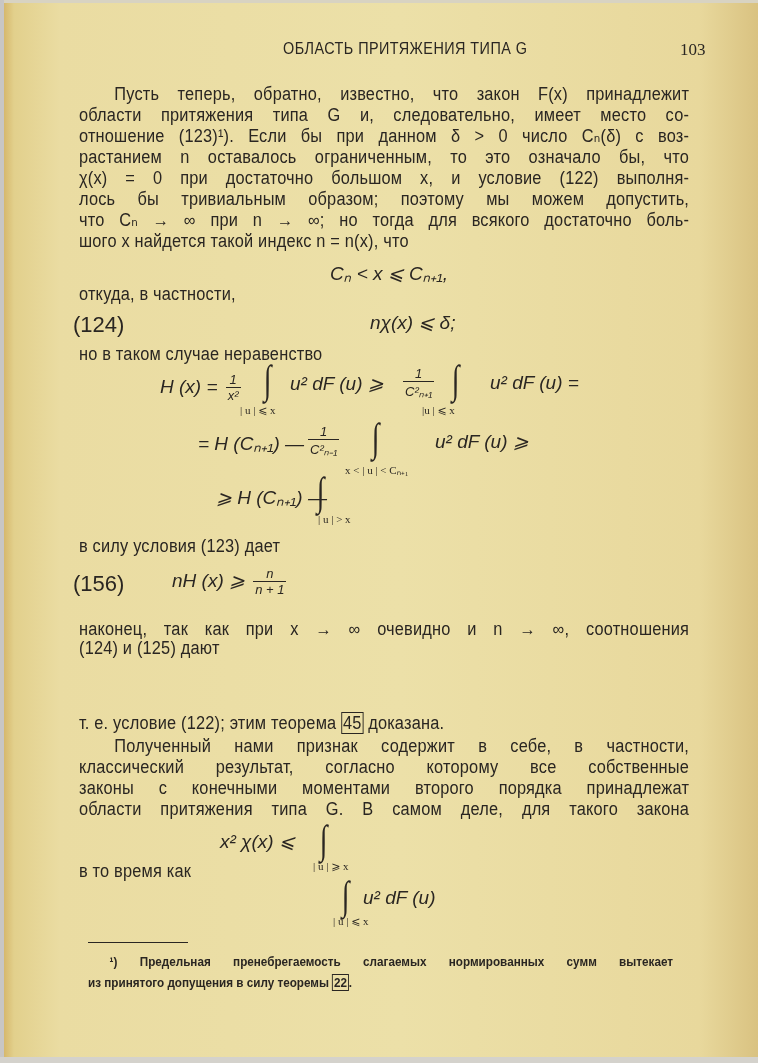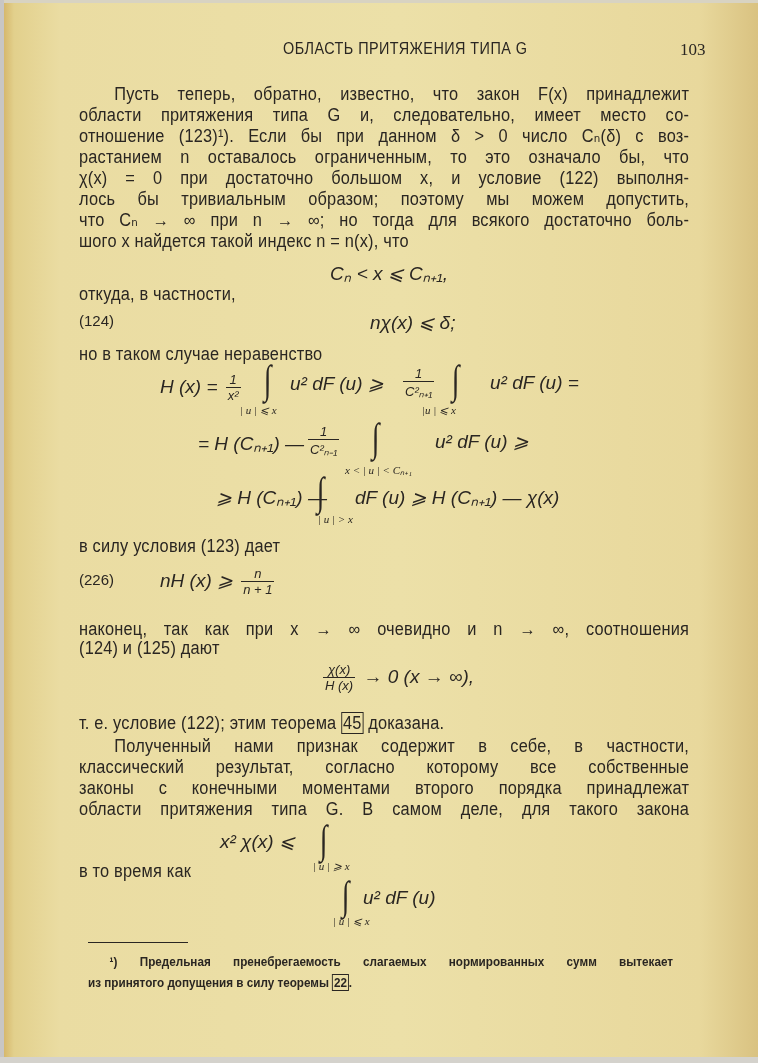--- a/index.html
+++ b/index.html
@@ -13,22 +13,22 @@
   .edge-top { position:absolute; left:0; top:0; width:758px; height:3px; background:#d8d3c2; }
   .edge-bottom { position:absolute; left:0; bottom:0; width:758px; height:6px; background:#d4d2cc; }
   .page { position:absolute; left:0; top:0; width:758px; height:1063px; }
   .abs { position:absolute; white-space:nowrap; }
   .header { top:40px; left:283px; font-family:"Liberation Sans Narrow","Liberation Sans",sans-serif; font-size:16px; letter-spacing:0.5px; transform:scaleX(0.9); transform-origin:left; }
   .pageno { top:40px; left:680px; font-size:17px;text-align:center; }
   .line { position:absolute; left:79px; width:656px; font-size:17.6px; line-height:22px; text-align:justify; text-align-last:justify; white-space:nowrap; font-family:"Liberation Sans","DejaVu Sans",sans-serif; transform:scaleX(0.93); transform-origin:left; letter-spacing:0.2px; }
   .line.noj { text-align-last:left; }
   .indent { padding-left:38px; width:618px; }
   .formula { position:absolute; white-space:nowrap; font-family:Liberation Sans, sans-serif; font-style:italic; font-size:19px; }
-  .eqno { position:absolute; left:79px; font-size:15px; font-family:"Liberation Sans",sans-serif; }
-  .sub { font-size:11px; font-style:italic; position:absolute; white-space:nowrap; font-family:"Liberation Serif",serif; }
+  .eqno { position:absolute; left:73px; font-size:22px; font-family:"Liberation Sans",sans-serif; }
+  .sub { font-size:11px; position:absolute; white-space:nowrap; font-family:"Liberation Serif",serif; }
   .integral { font-size:40px; font-style:normal; position:absolute; line-height:1; transform:scaleX(0.7); }
   .frac { display:inline-block; vertical-align:middle; text-align:center; font-size:13px; margin:0 3px; }
   .frac .num { display:block; border-bottom:1px solid #2a2622; padding:0 2px; }
   .frac .den { display:block; padding:0 2px; }
   .boxed { border:1px solid #2a2622; padding:0 1px; border-top-width:1px; }
   .footrule { position:absolute; left:88px; top:942px; width:100px; height:1px; background:#2a2622; }
   .footnote { position:absolute; left:88px; width:650px; font-family:"Liberation Sans",sans-serif; font-weight:bold; font-size:13px; line-height:19px; white-space:nowrap; transform:scaleX(0.9); transform-origin:left; text-align:justify; text-align-last:justify; }
   .footnote.noj { text-align-last:left; }
 </style>
 </head>
@@ -78,38 +78,33 @@
   <div class="formula" style="top:430px; left:198px">= H (Cₙ₊₁) —</div>
   <div class="formula" style="top:424px; left:305px">
     <span class="frac"><span class="num">1</span><span class="den">C²ₙ₋₁</span></span>
   </div>
   <div class="integral" style="top:418px; left:370px">∫</div>
   <div class="formula" style="top:430px; left:435px">u² dF (u) ⩾</div>
   <div class="sub" style="top:462px; left:345px">x &lt; | u | &lt; Cₙ₊₁</div>
 
   <div class="formula" style="top:484px; left:216px">⩾ H (Cₙ₊₁) —</div>
   <div class="integral" style="top:472px; left:315px">∫</div>
-  <div class="formula" style="top:484px; left:355px">dF (u) ⩾ H (Cₙ₊₁) — χ(x)</div>
   <div class="sub" style="top:513px; left:318px">| u | &gt; x</div>
 
   <div class="line noj" style="top:535px">в силу условия (123) дает</div>
 
-  <div class="eqno" style="top:571px">(226)</div>
-  <div class="formula" style="top:566px; left:160px">
+  <div class="eqno" style="top:571px">(156)</div>
+  <div class="formula" style="top:566px; left:172px">
     <span>nH (x) ⩾</span>
     <span class="frac"><span class="num">n</span><span class="den">n + 1</span></span>
   </div>
 
   <div class="line" style="top:618px">наконец, так как при x → ∞ очевидно и n → ∞, соотношения</div>
   <div class="line noj" style="top:637px">(124) и (125) дают</div>
 
-  <div class="formula" style="top:662px; left:320px">
-    <span class="frac"><span class="num">χ(x)</span><span class="den">H (x)</span></span>
-    <span>→ 0   (x → ∞),</span>
-  </div>
 
   <div class="line noj" style="top:712px">
     <span>т. е. условие (122); этим теорема</span>
     <span class="boxed">45</span>
     <span>доказана.</span>
   </div>
 
   <div class="line indent" style="top:735px">Полученный нами признак содержит в себе, в частности,</div>
   <div class="line" style="top:756px">классический результат, согласно которому все собственные</div>
   <div class="line" style="top:777px">законы с конечными моментами второго порядка принадлежат</div>

